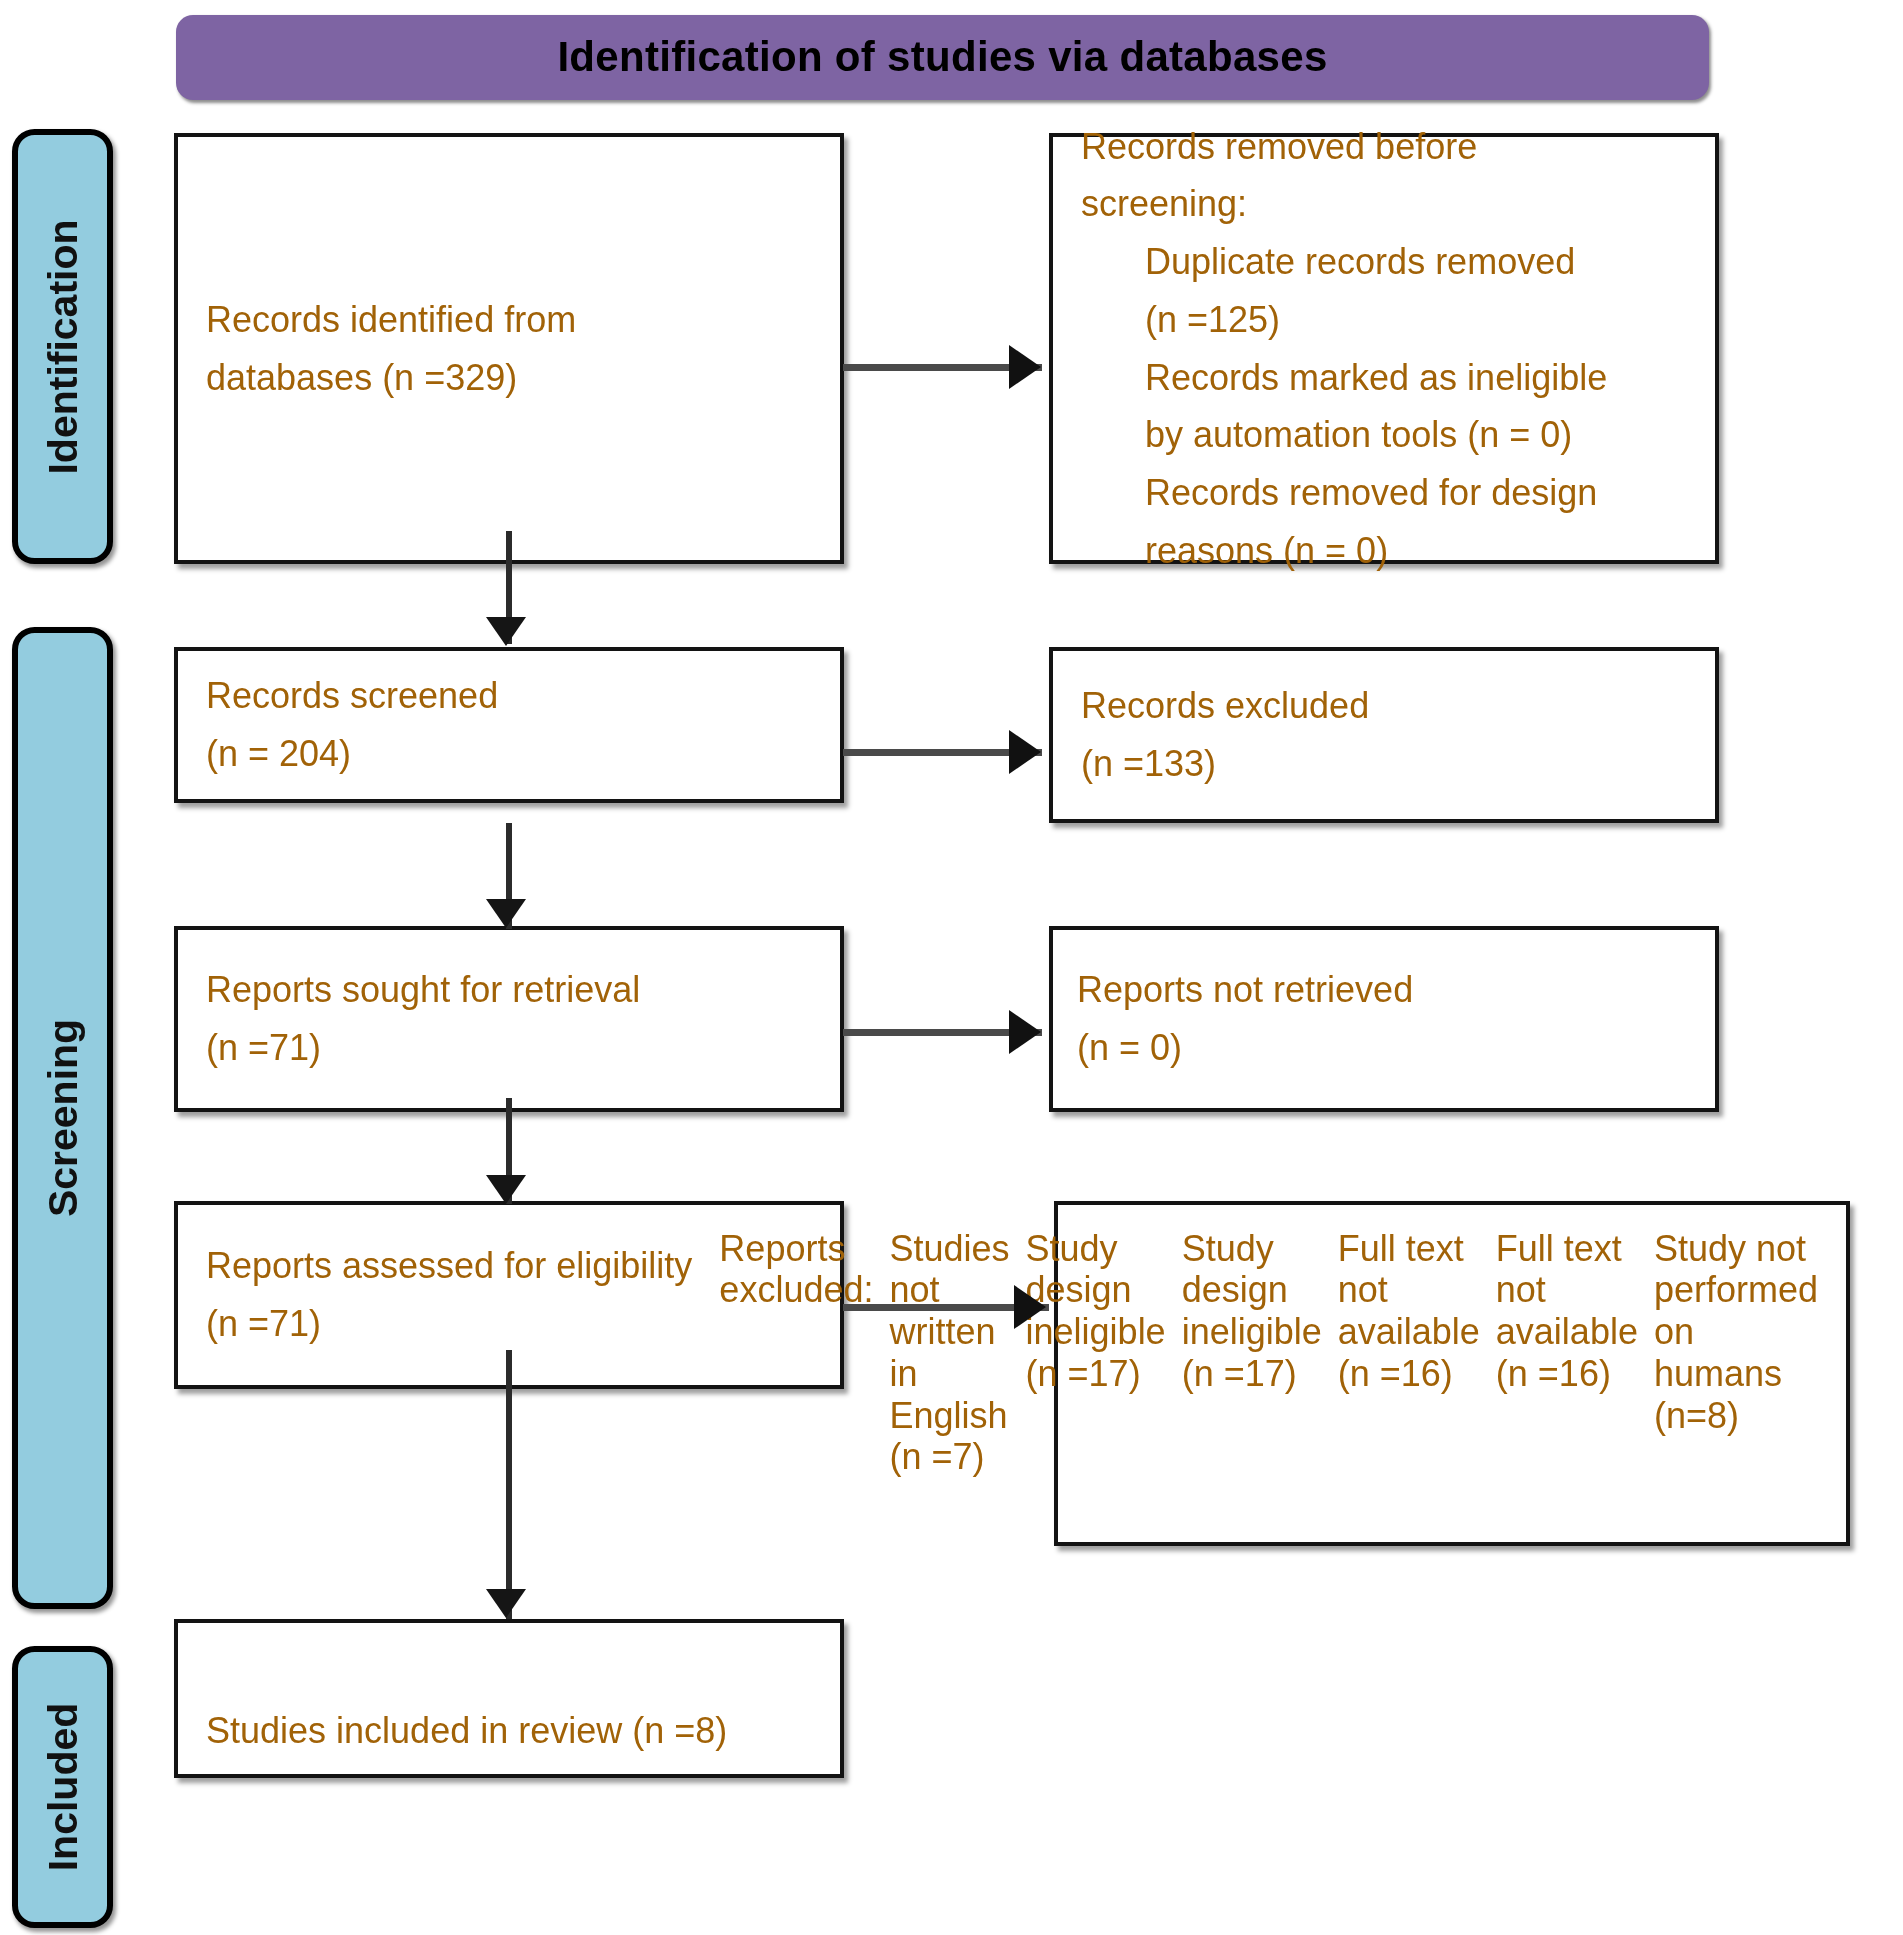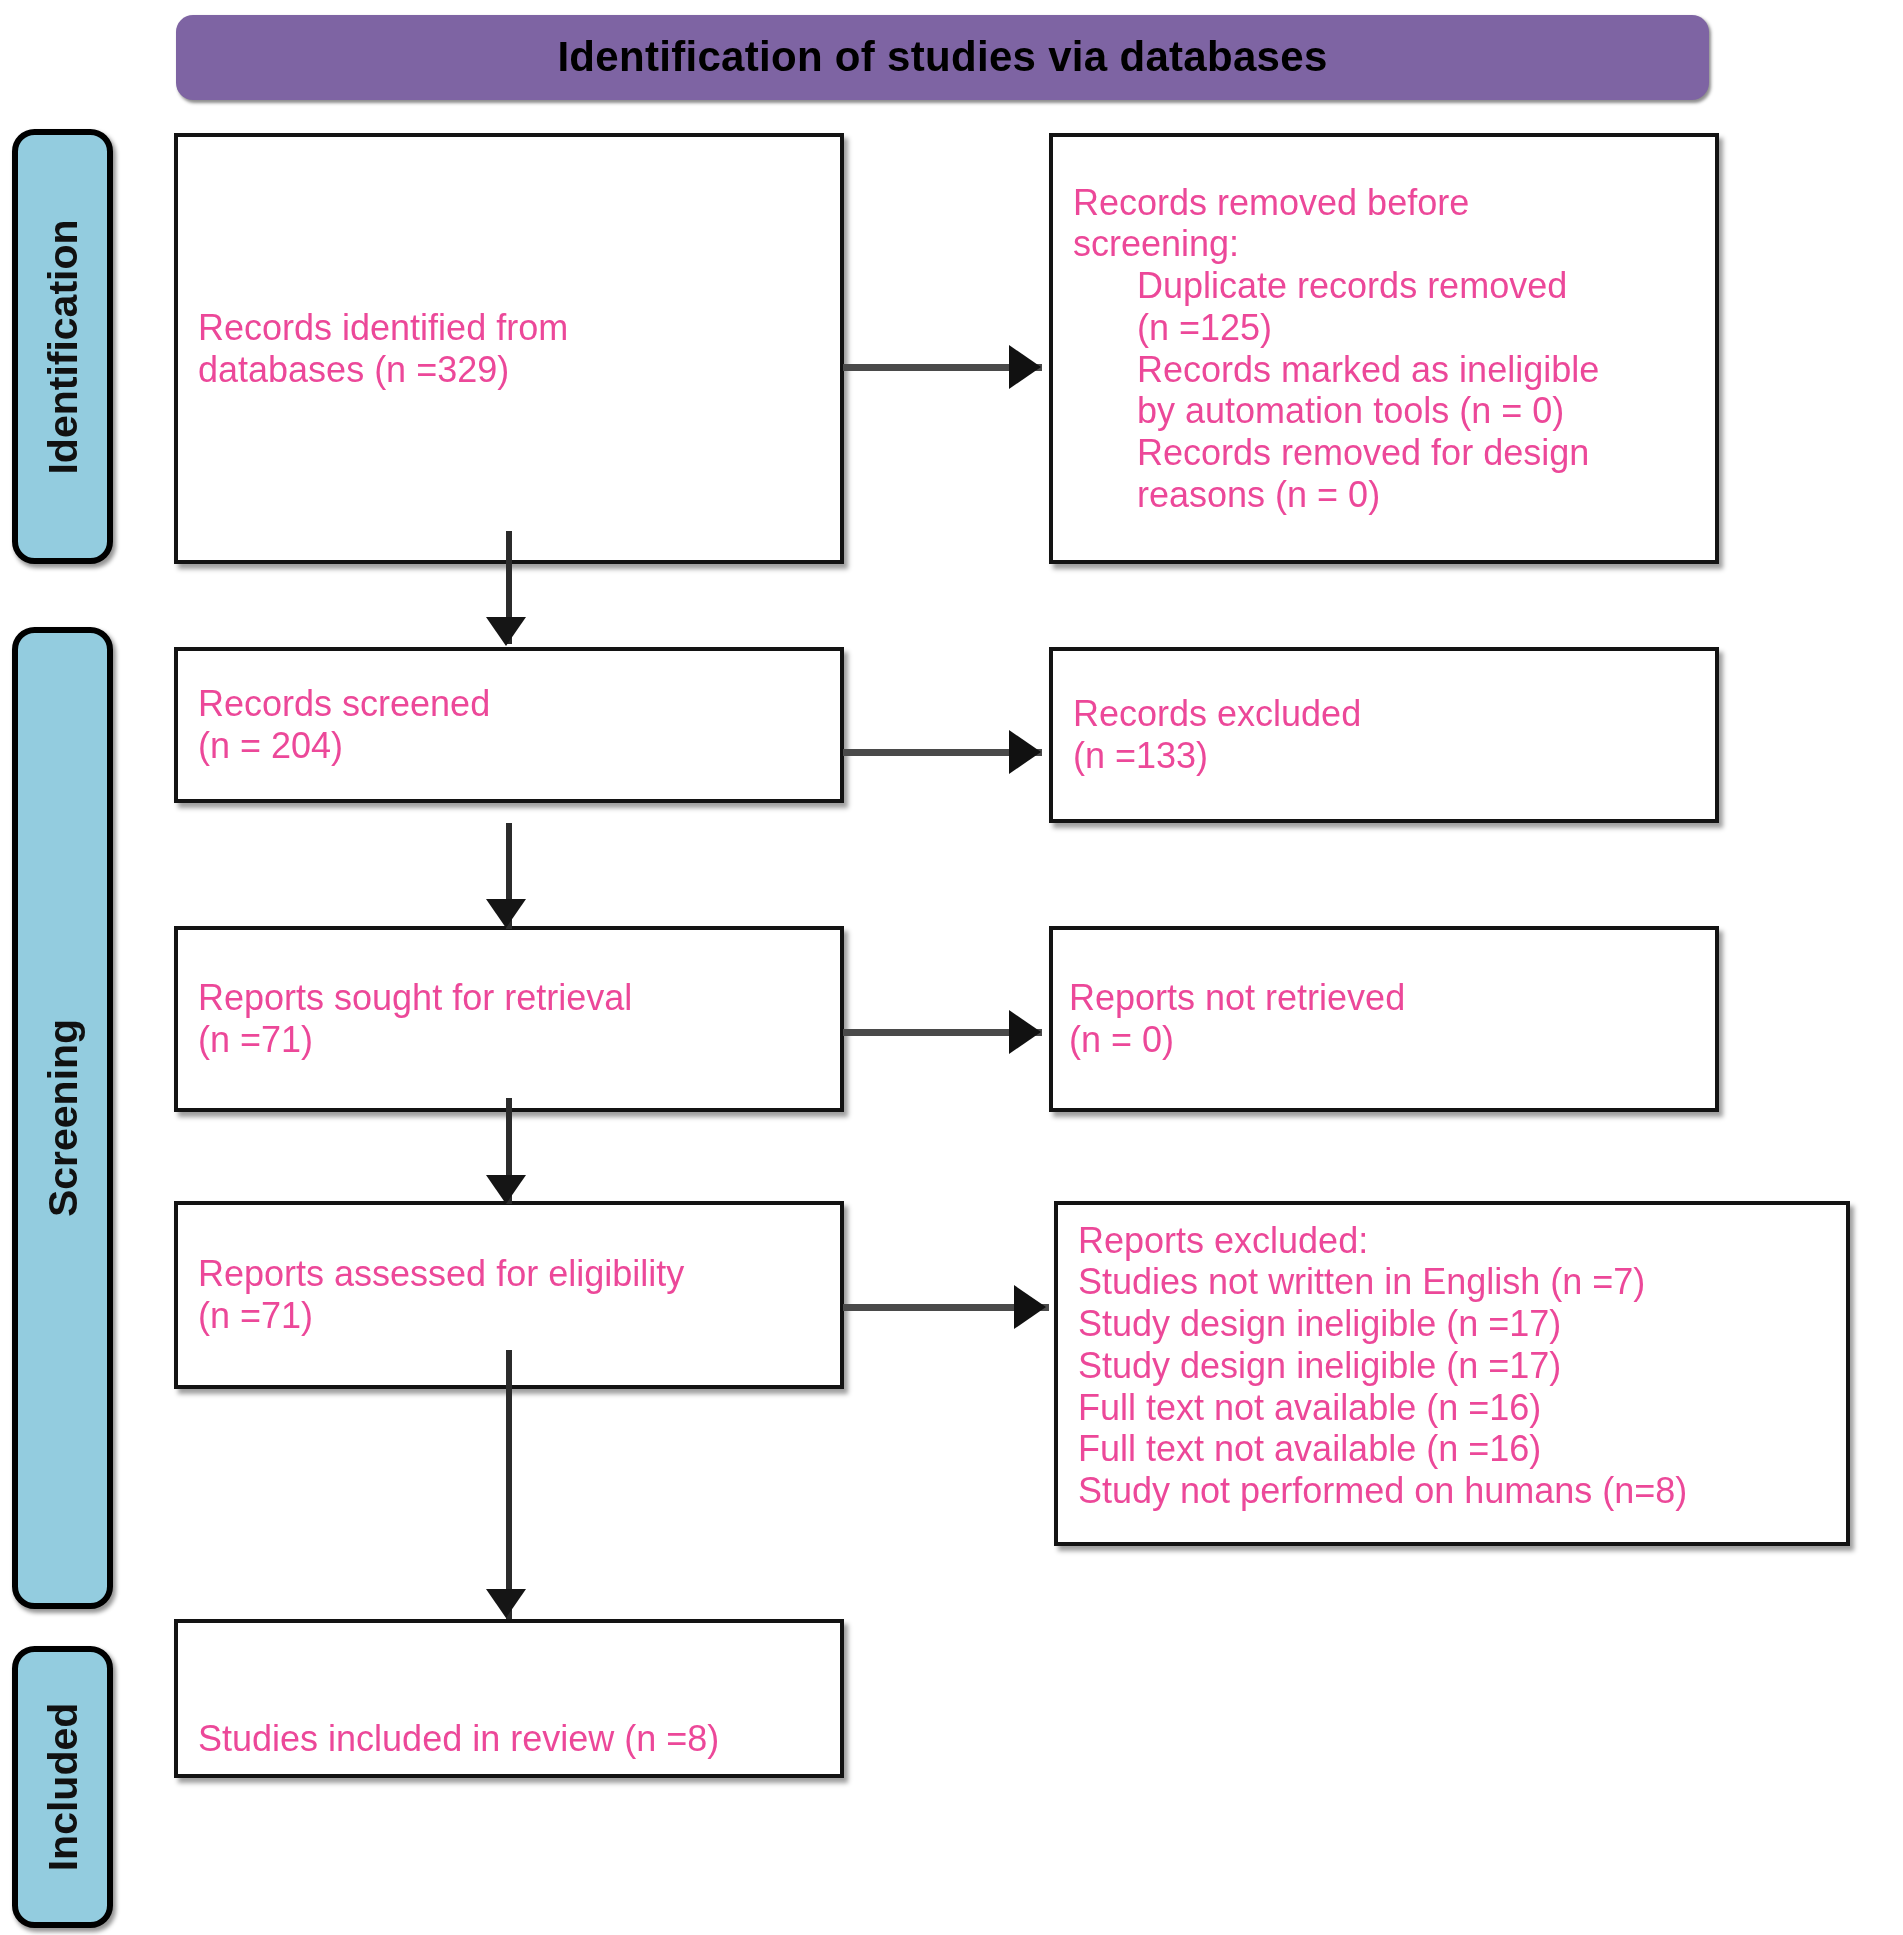--- a/index.html
+++ b/index.html
@@ -46,24 +46,24 @@
   
   .box{
     position:absolute;
     background:#ffffff;
     border:4px solid #131313;
     box-sizing:border-box;
     box-shadow:4px 4.6px 4.6px rgba(0,0,0,0.38);
     padding:14.6px 20px;
   }
   .box p{
-    margin:0;
+    margin:8px;
     font-size:36px;
     line-height:1.16;
-    color:#ec4899;
+    color:#a16207;
     white-space:pre-wrap;
   }
   .box p.indent{padding-left:64px;}
 
   
   #box-identified   {left:174px; top:133px;  width:670px;height:431px;}
   #box-screened     {left:174px; top:647px;  width:670px;height:156px;}
   #box-sought       {left:174px; top:926px; width:670px;height:186px;}
   #box-assessed     {left:174px; top:1201px; width:670px;height:188px;}
   #box-included     {left:174px; top:1619px; width:670px;height:159px;}
@@ -74,21 +74,21 @@
   #box-notretrieved {left:1049px;top:926px; width:670px;height:186px;padding-left:16px;}
   #box-excluded-rep {left:1054px;top:1201px; width:796px;height:345px;}
 
   
   #box-identified, #box-screened, #box-sought,
   #box-assessed, #box-excluded-rec, #box-notretrieved{
     display:flex;flex-direction:column;justify-content:center;
   }
   #box-included{display:flex;flex-direction:column;justify-content:flex-end;}
   #box-removed{display:flex;flex-direction:column;justify-content:center;}
-  #box-excluded-rep{display:flex;flex-direction:column;justify-content:flex-start;}
+  #box-excluded-rep{display:flex;justify-content:flex-end;}
   .vline{
     position:absolute;width:6px;background:#2b2b2b;
   }
   .vhead{
     position:absolute;width:0;height:0;
     border-left:20px solid transparent;
     border-right:20px solid transparent;
     border-top:29px solid #151515;
   }
   .hline{

